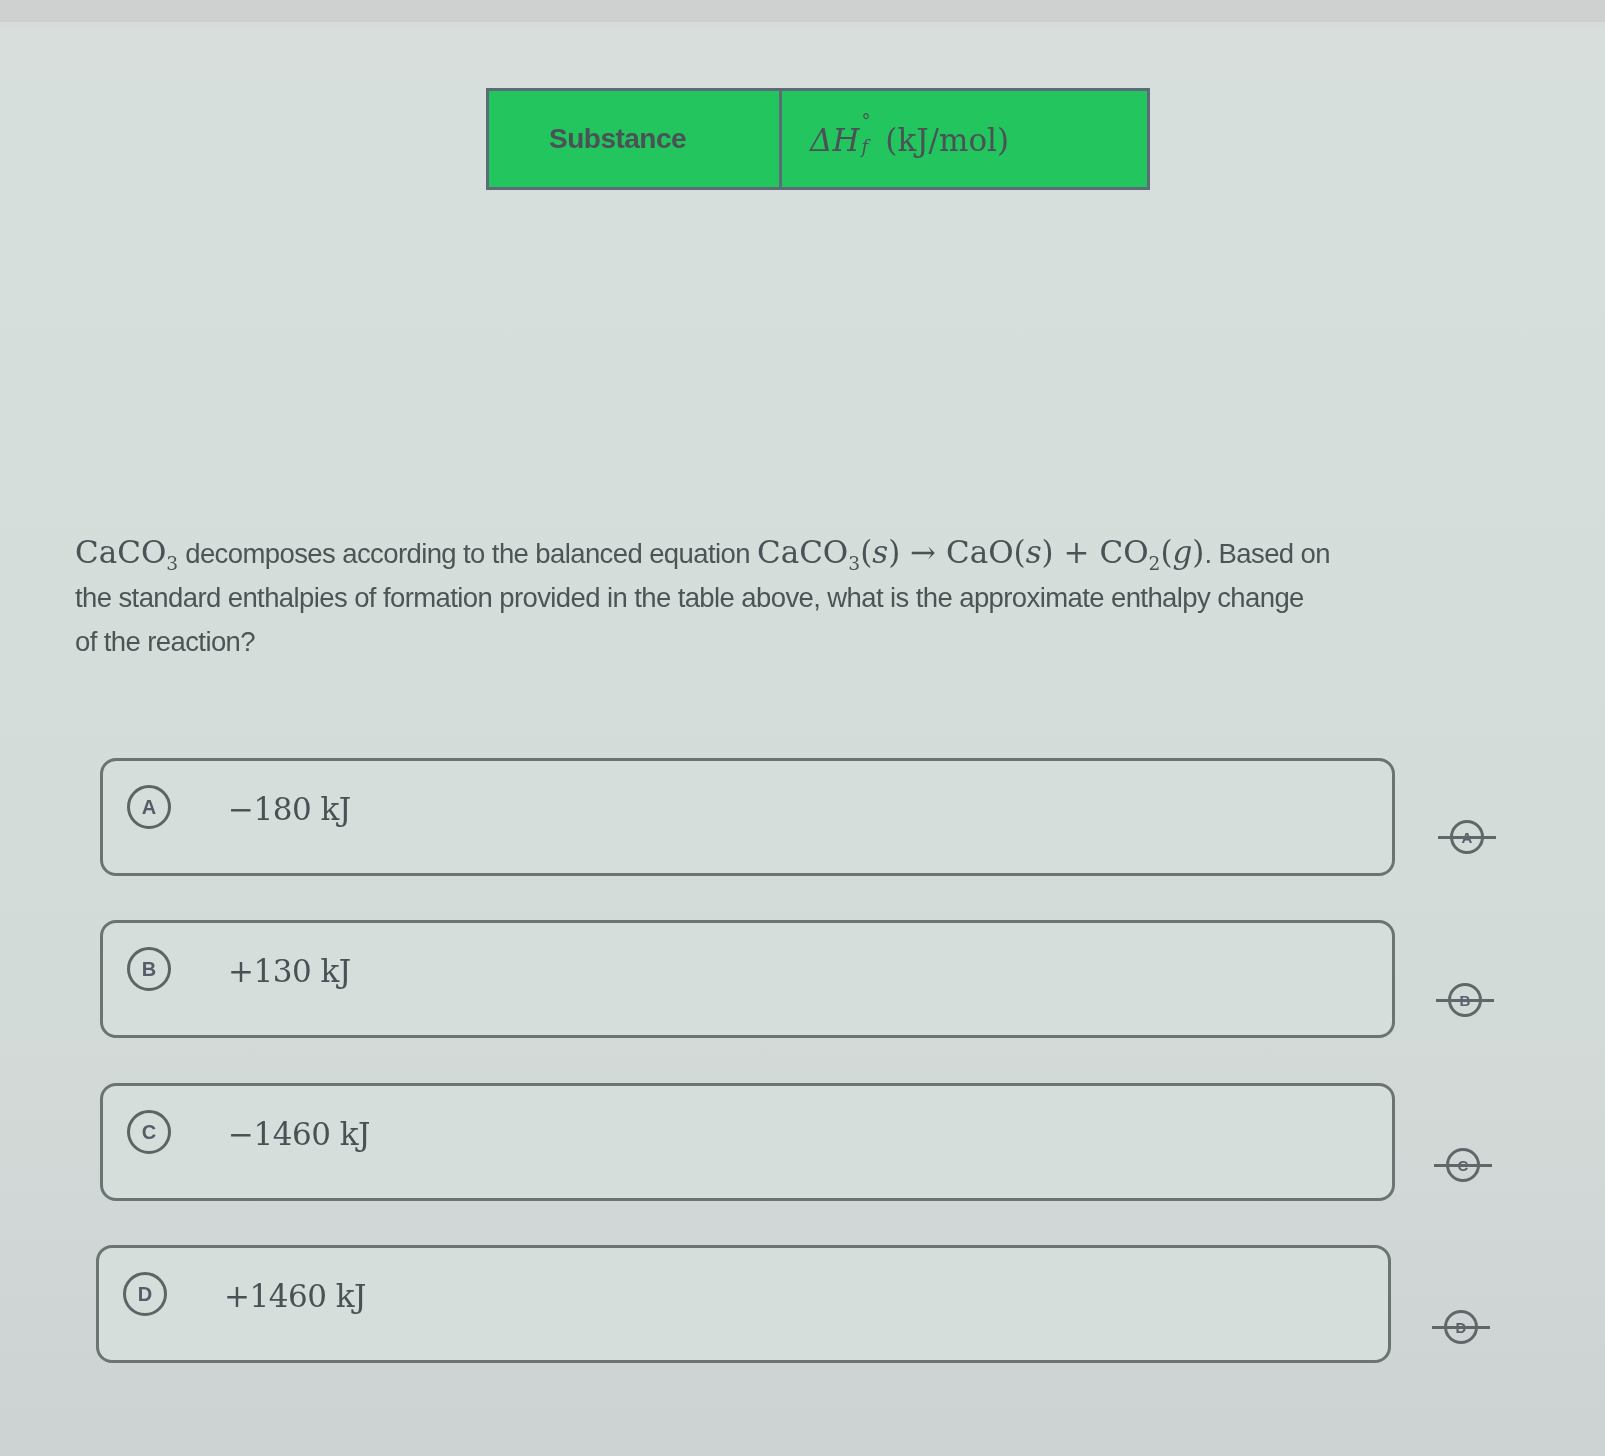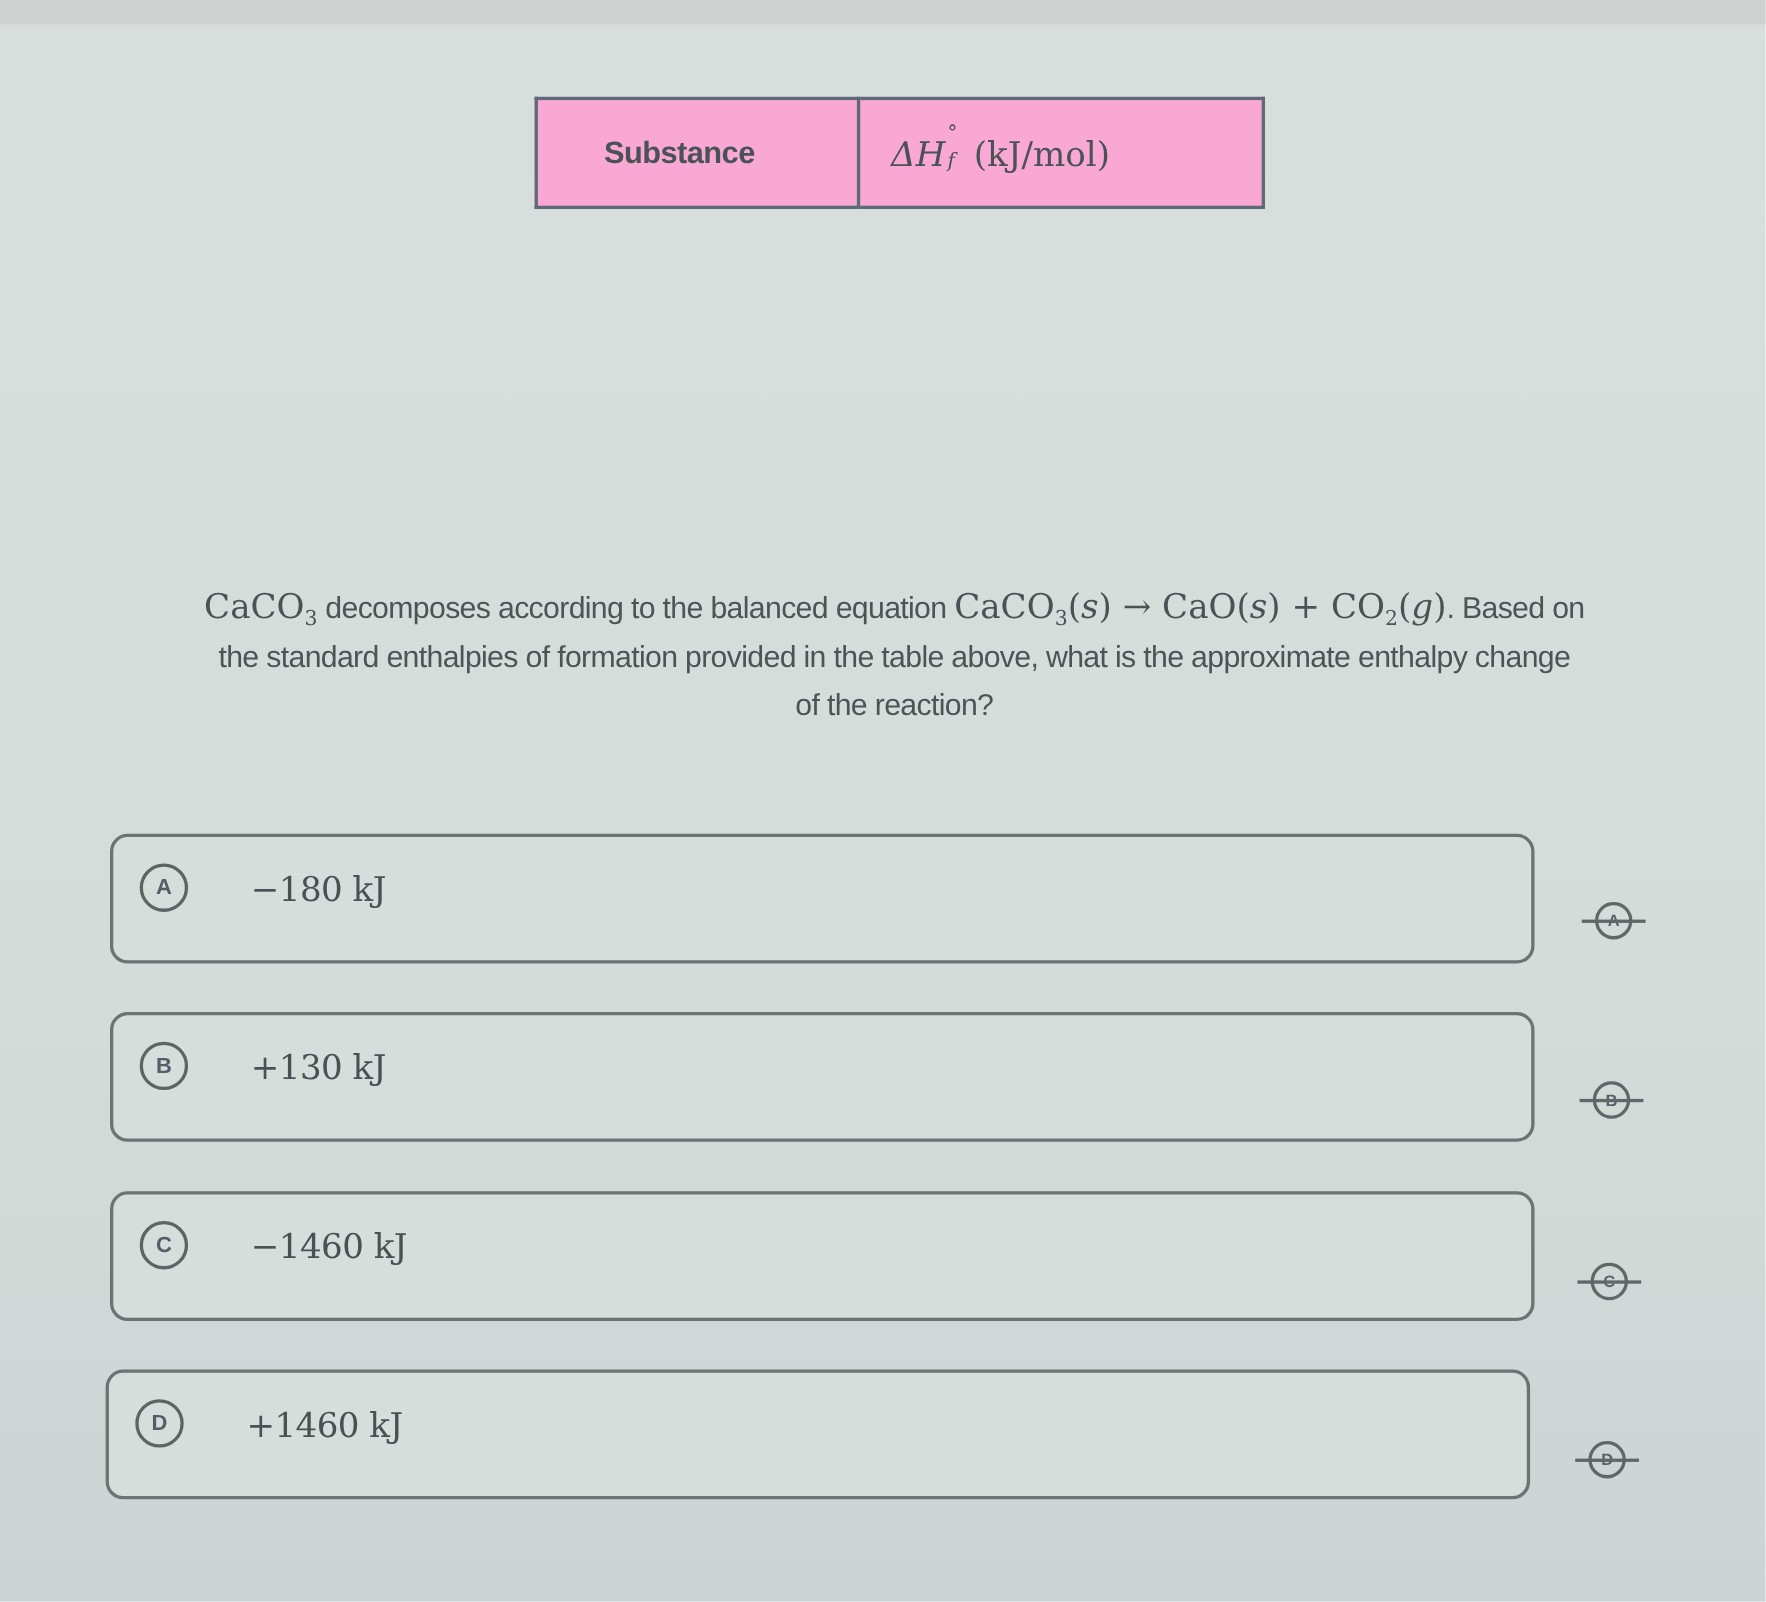--- a/index.html
+++ b/index.html
@@ -25,21 +25,21 @@
     
     .table-wrap {
       position: absolute;
       left: 486px;
       top: 88px;
       width: 664px;
     }
     table.enthalpy-table {
       border-collapse: collapse;
       width: 664px;
-      background: #f9a8d4;
+      background: #22c55e;
     }
     table.enthalpy-table th,
     table.enthalpy-table td {
       border: 3px solid #5d6a78;
       text-align: left;
       vertical-align: middle;
       padding: 0 0 0 60px;
     }
     table.enthalpy-table th {
       height: 96px;
@@ -87,29 +87,28 @@
     .value {
       font-family: "DejaVu Serif", serif;
       font-size: 31px;
       color: #4b5256;
       padding-left: 70px !important;
     }
 
     
     .question {
       position: absolute;
-      left: 88px;
+      left: 75px;
       top: 530px;
       width: 1450px;
       font-family: "Liberation Sans", sans-serif;
       font-size: 27.5px;
       line-height: 44px;
       color: #4d5456;
       letter-spacing: -0.6px;
-      text-align: center;
     }
     .question .math {
       font-size: 31px;
       letter-spacing: 0;
     }
     .question .line { white-space: nowrap; }
     .question .line2 { margin-top: 0; }
 
     
     .option {

